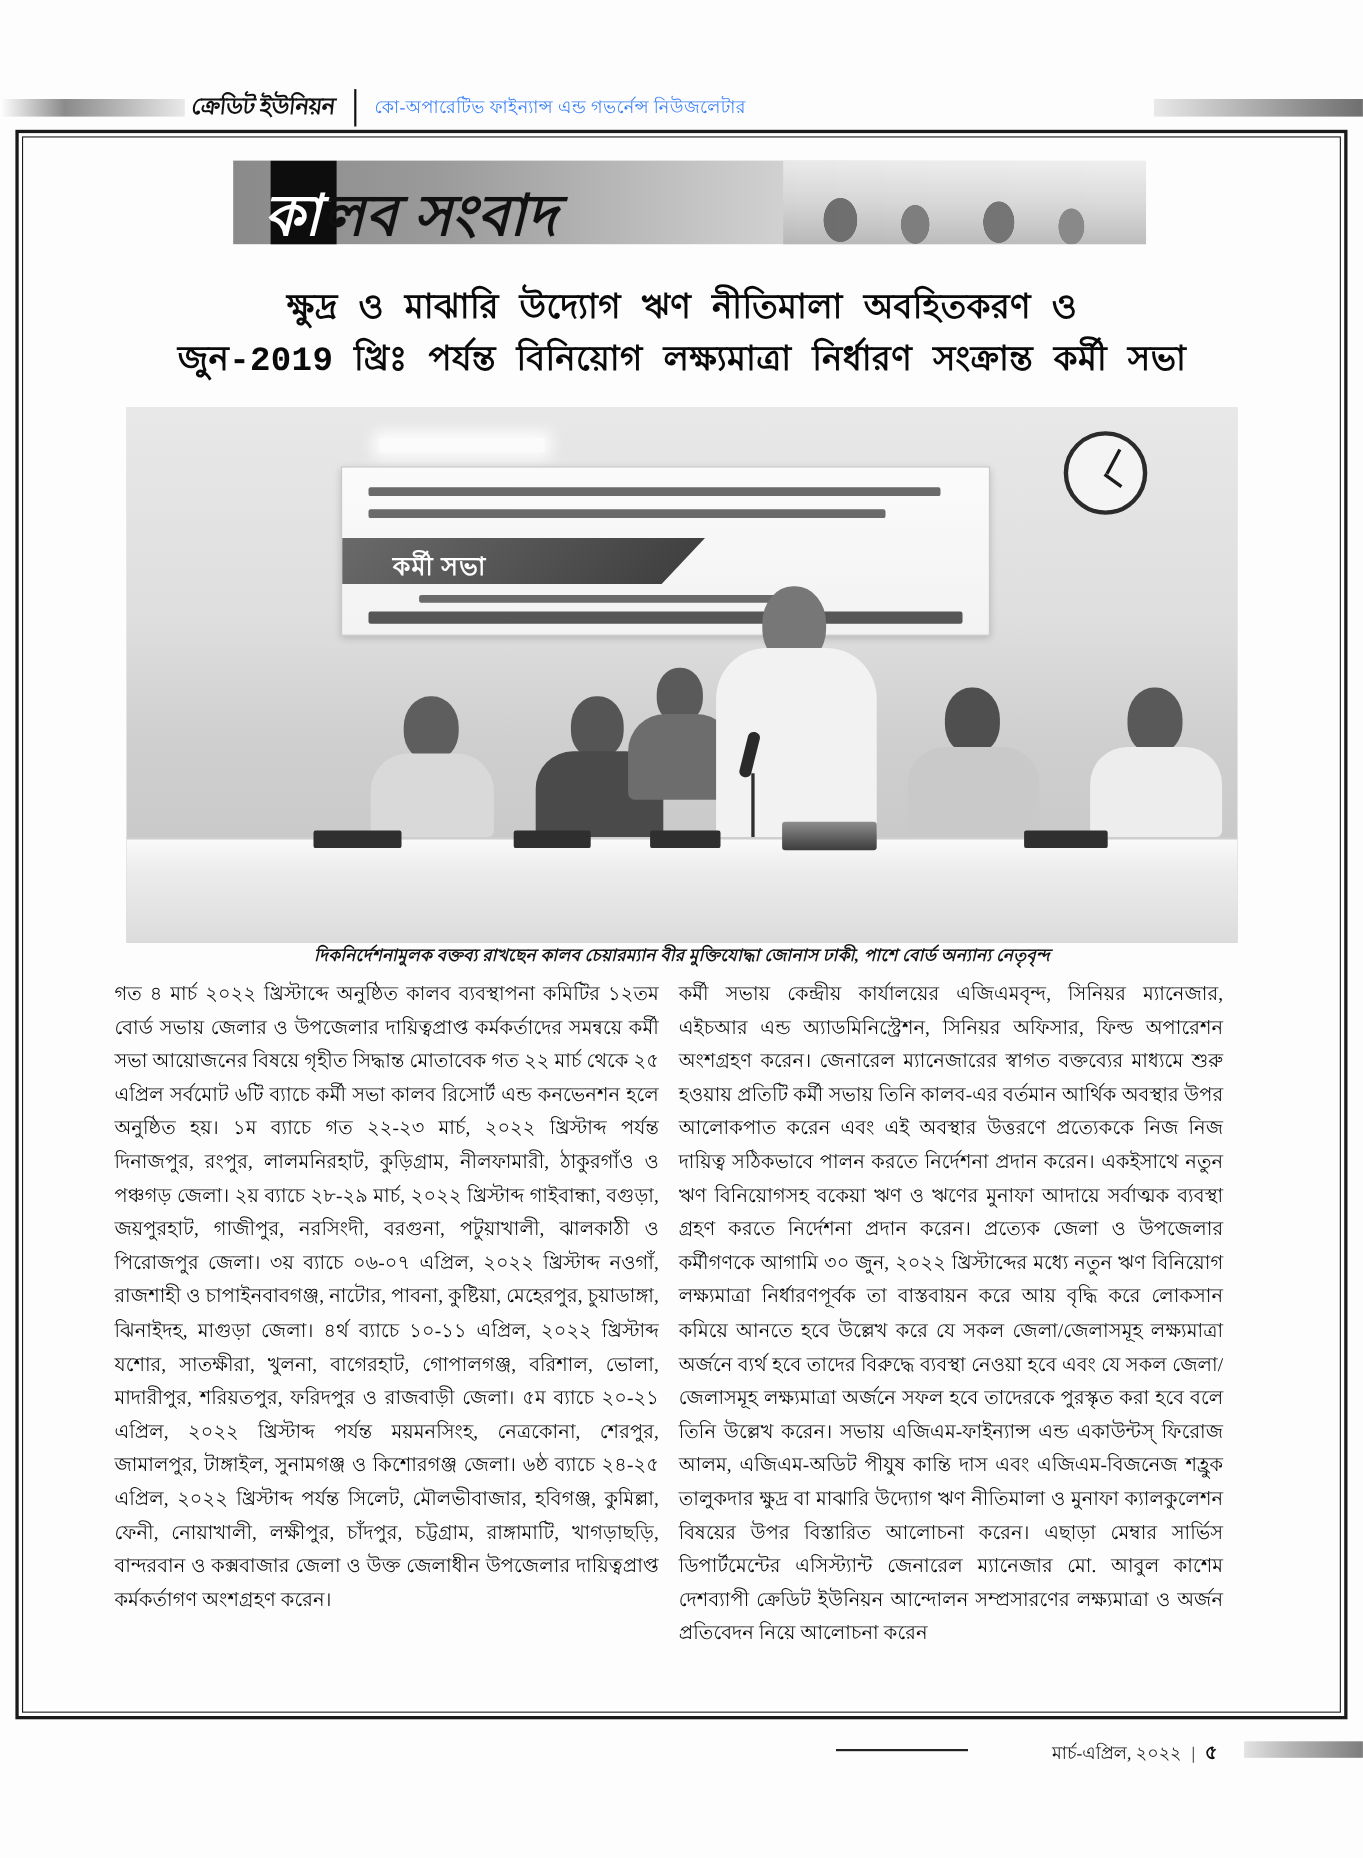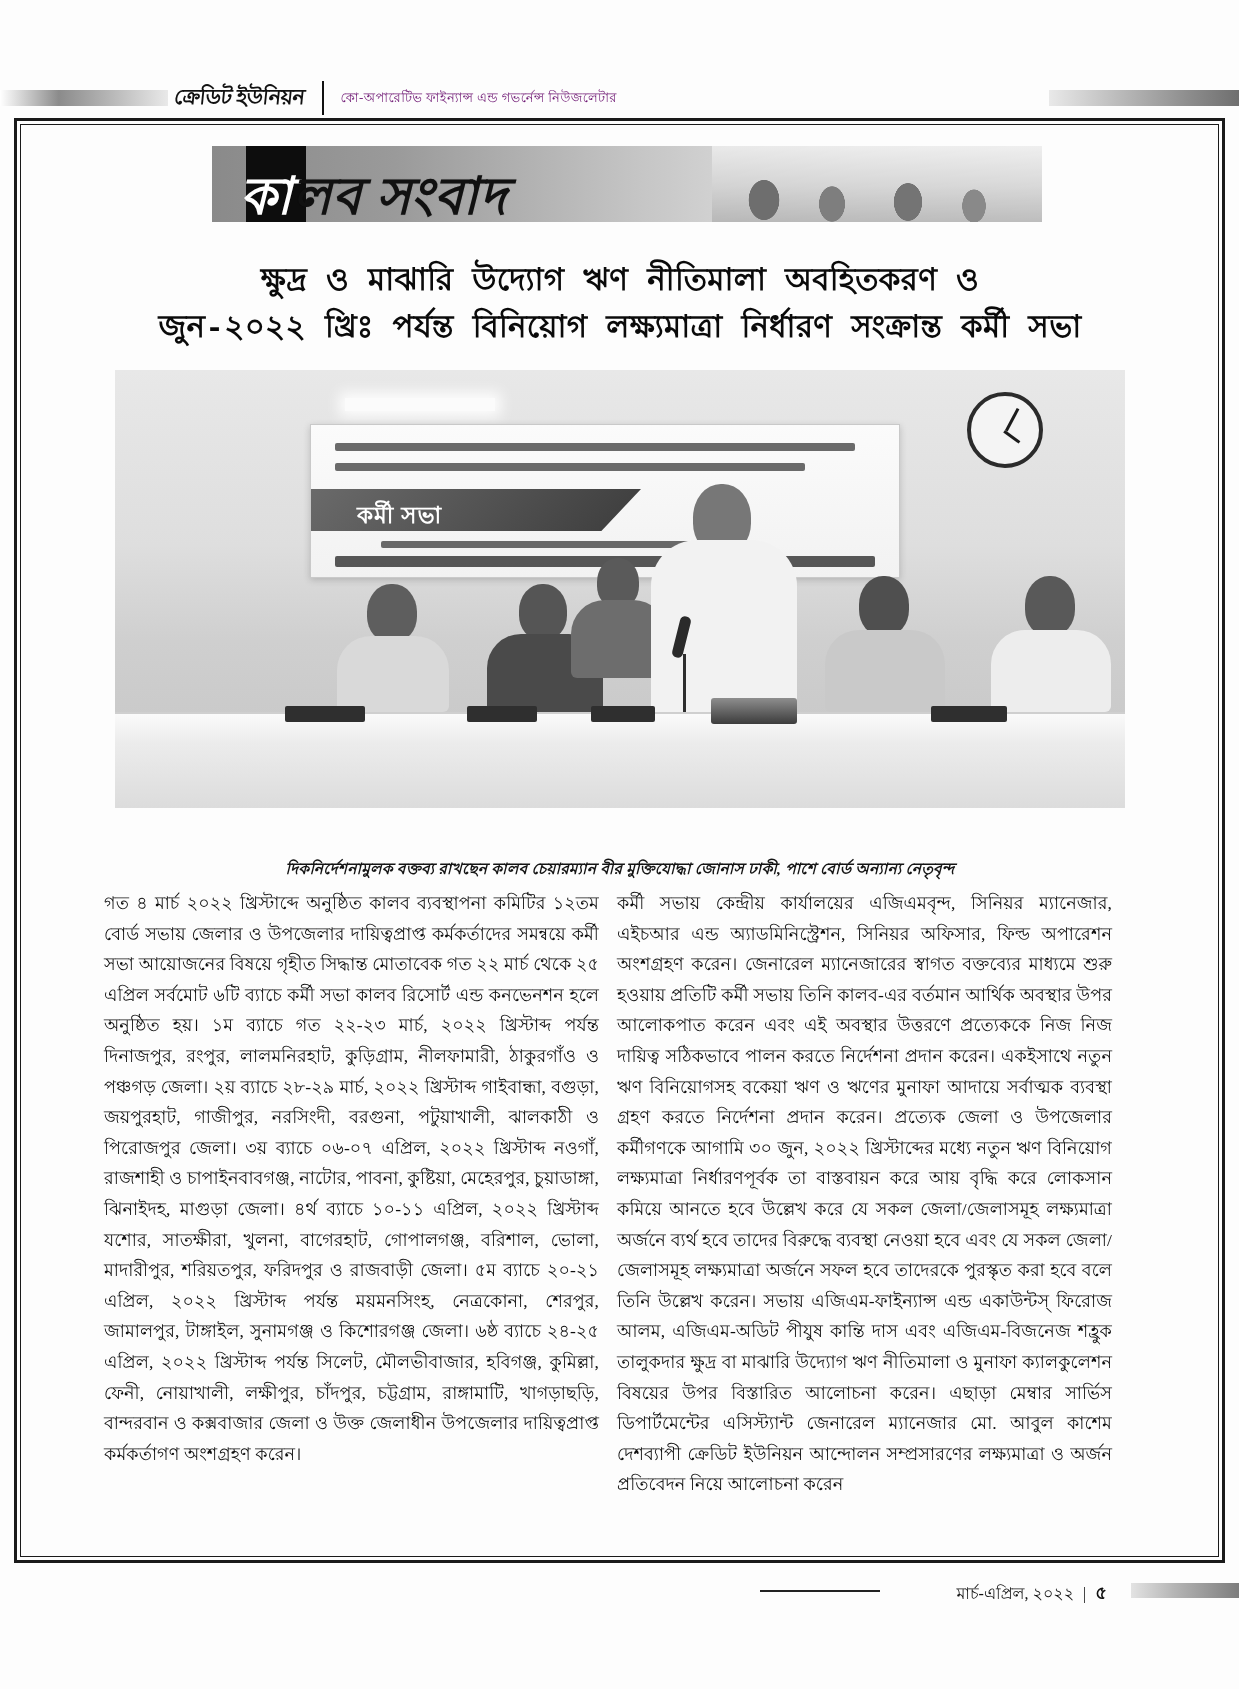--- a/index.html
+++ b/index.html
@@ -41,22 +41,22 @@
     white-space: nowrap;
     transform: skewX(-6deg);
   }
   .mast-div {
     width: 2px; height: 34px;
     background: #111;
     margin: 0 16px 0 18px;
   }
   .mast-sub {
     font-family: "Liberation Serif", serif;
-    font-size: 13px;
-    color: #701a75;
+    font-size: 16px;
+    color: #3b82f6;
     letter-spacing: 0.4px;
     white-space: nowrap;
   }
   .mast-bar-right {
     position: absolute;
     right: 0; top: 12px;
     width: 190px; height: 16px;
     background: linear-gradient(to right, #e9e9e9 0%, #bdbdbd 35%, #8b8b8b 75%, #6f6f6f 100%);
   }
 
@@ -128,21 +128,21 @@
     font-size: 31px;
     line-height: 47px;
     color: #0a0a0a;
     letter-spacing: 0.3px;
   }
 
   
   .photo {
     position: absolute;
     left: 115px; top: 370px;
-    width: 1010px; height: 438px;
+    width: 1010px; height: 487px;
     background: #d8d8d8;
     overflow: hidden;
     filter: grayscale(1);
     padding-left: 44px;
   }
   .wall {
     position: absolute; inset: 0;
     background: linear-gradient(to bottom, #e8e8e8 0%, #dedede 40%, #cfcfcf 62%, #c4c4c4 100%);
   }
   .ceiling-light {
@@ -341,21 +341,21 @@
   <div class="banner">
     <div class="banner-photo-hint"></div>
     <div class="banner-blackblock"></div>
     <div class="banner-title">
       <span class="knockout">কা</span><span>লব সংবাদ</span>
     </div>
   </div>
 
   <div class="headline">
     <div>ক্ষুদ্র ও মাঝারি উদ্যোগ ঋণ নীতিমালা অবহিতকরণ ও</div>
-    <div>জুন-২০২২ খ্রিঃ পর্যন্ত বিনিয়োগ লক্ষ্যমাত্রা নির্ধারণ সংক্রান্ত কর্মী সভা</div>
+    <div>জুন-2019 খ্রিঃ পর্যন্ত বিনিয়োগ লক্ষ্যমাত্রা নির্ধারণ সংক্রান্ত কর্মী সভা</div>
   </div>
 
   <div class="photo">
     <div class="wall"></div>
     <div class="ceiling-light"></div>
     <div class="clock"></div>
 
     <div class="banner-cloth">
       <div class="cloth-line cl1"></div>
       <div class="cloth-line cl2"></div>

